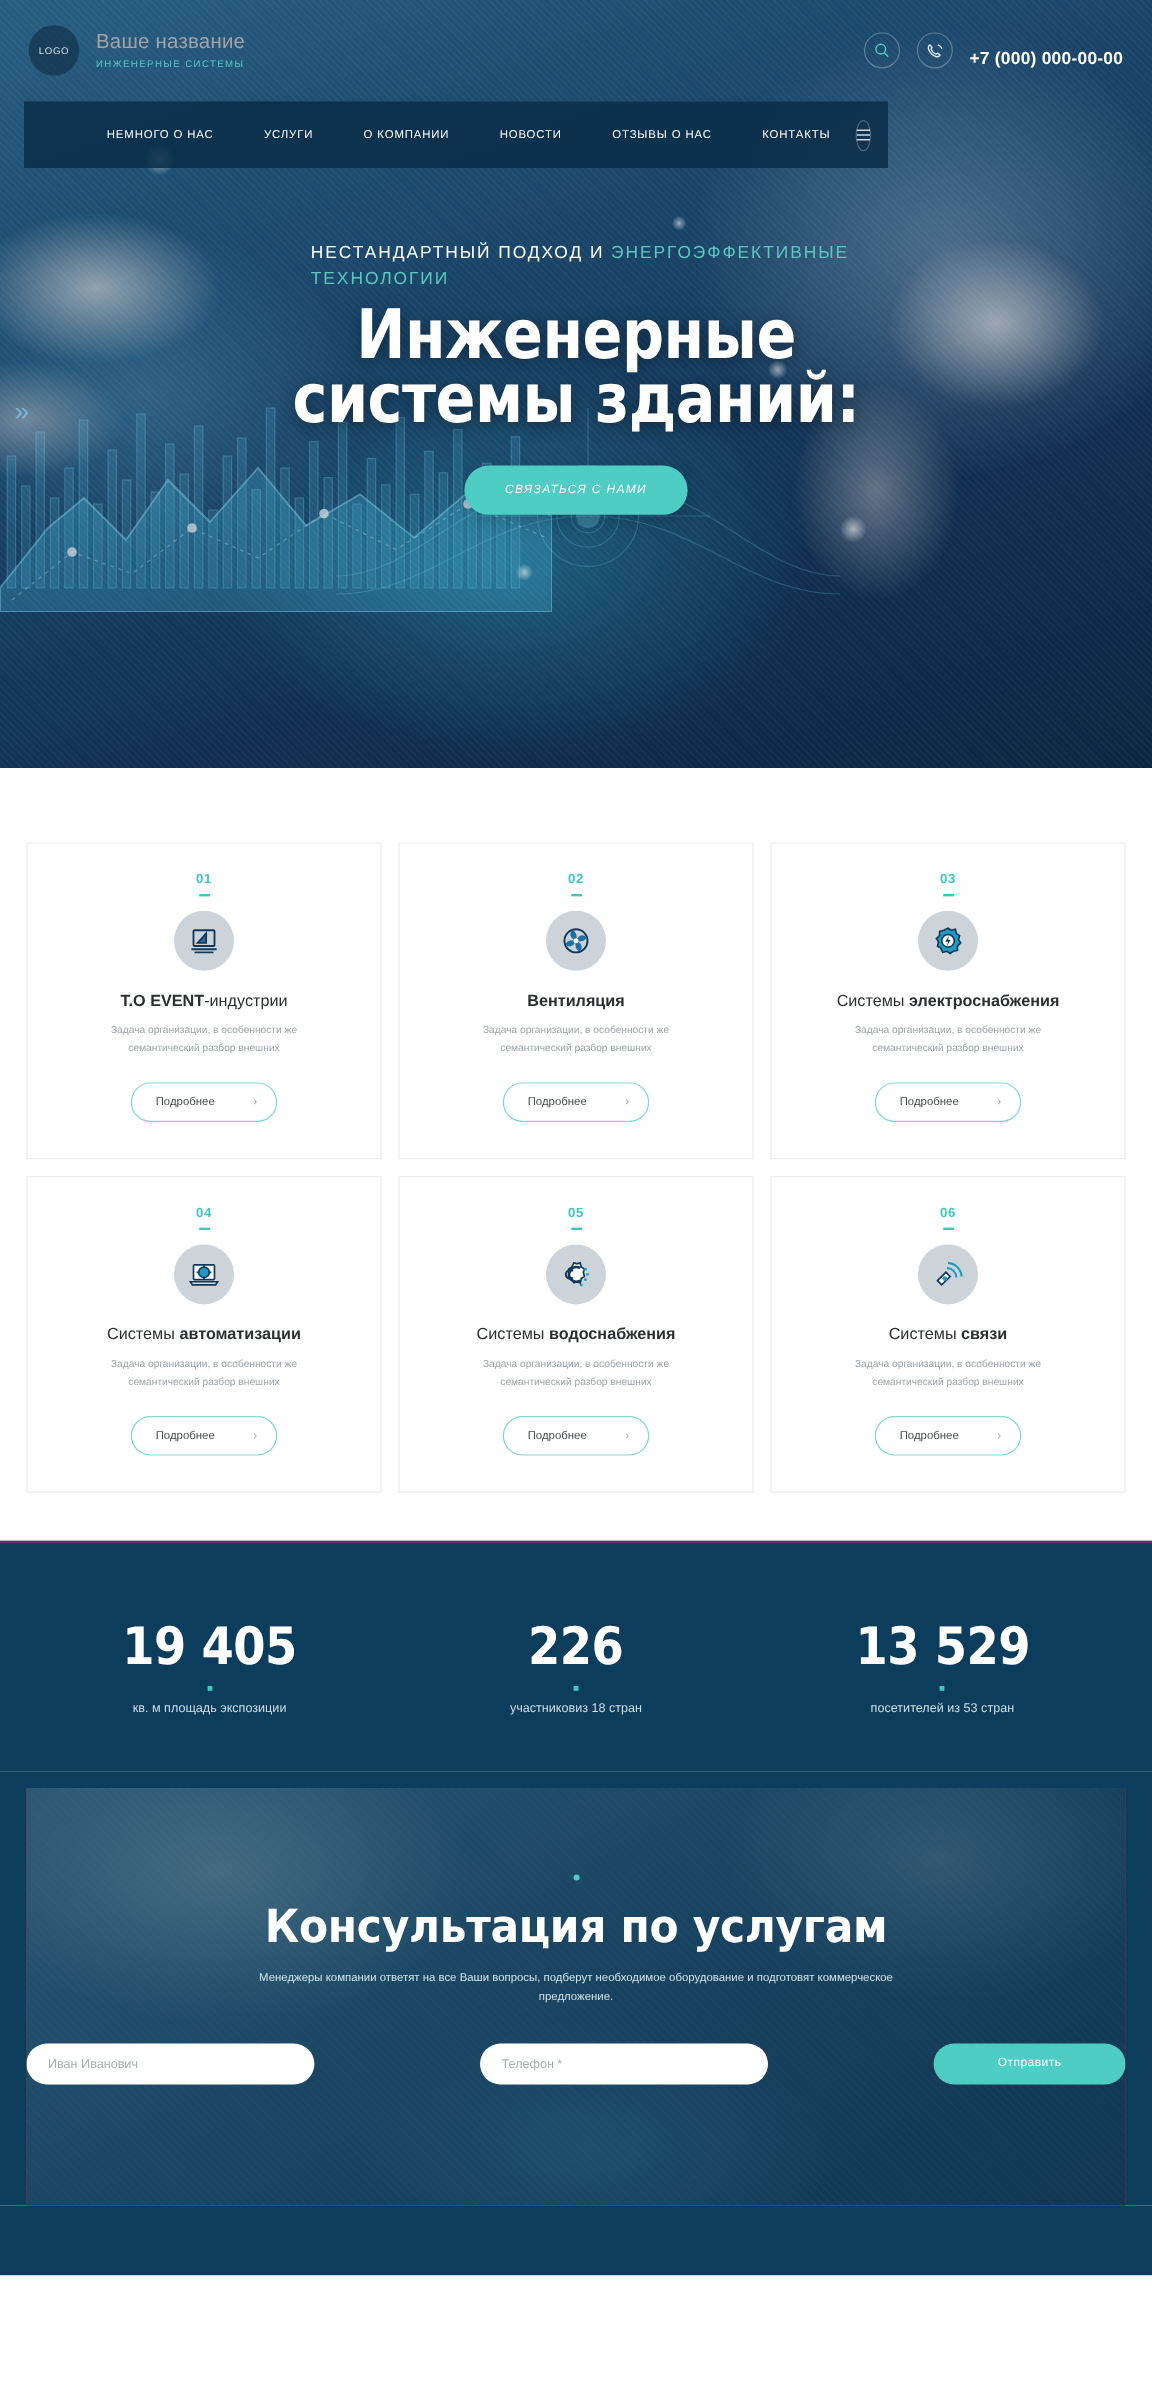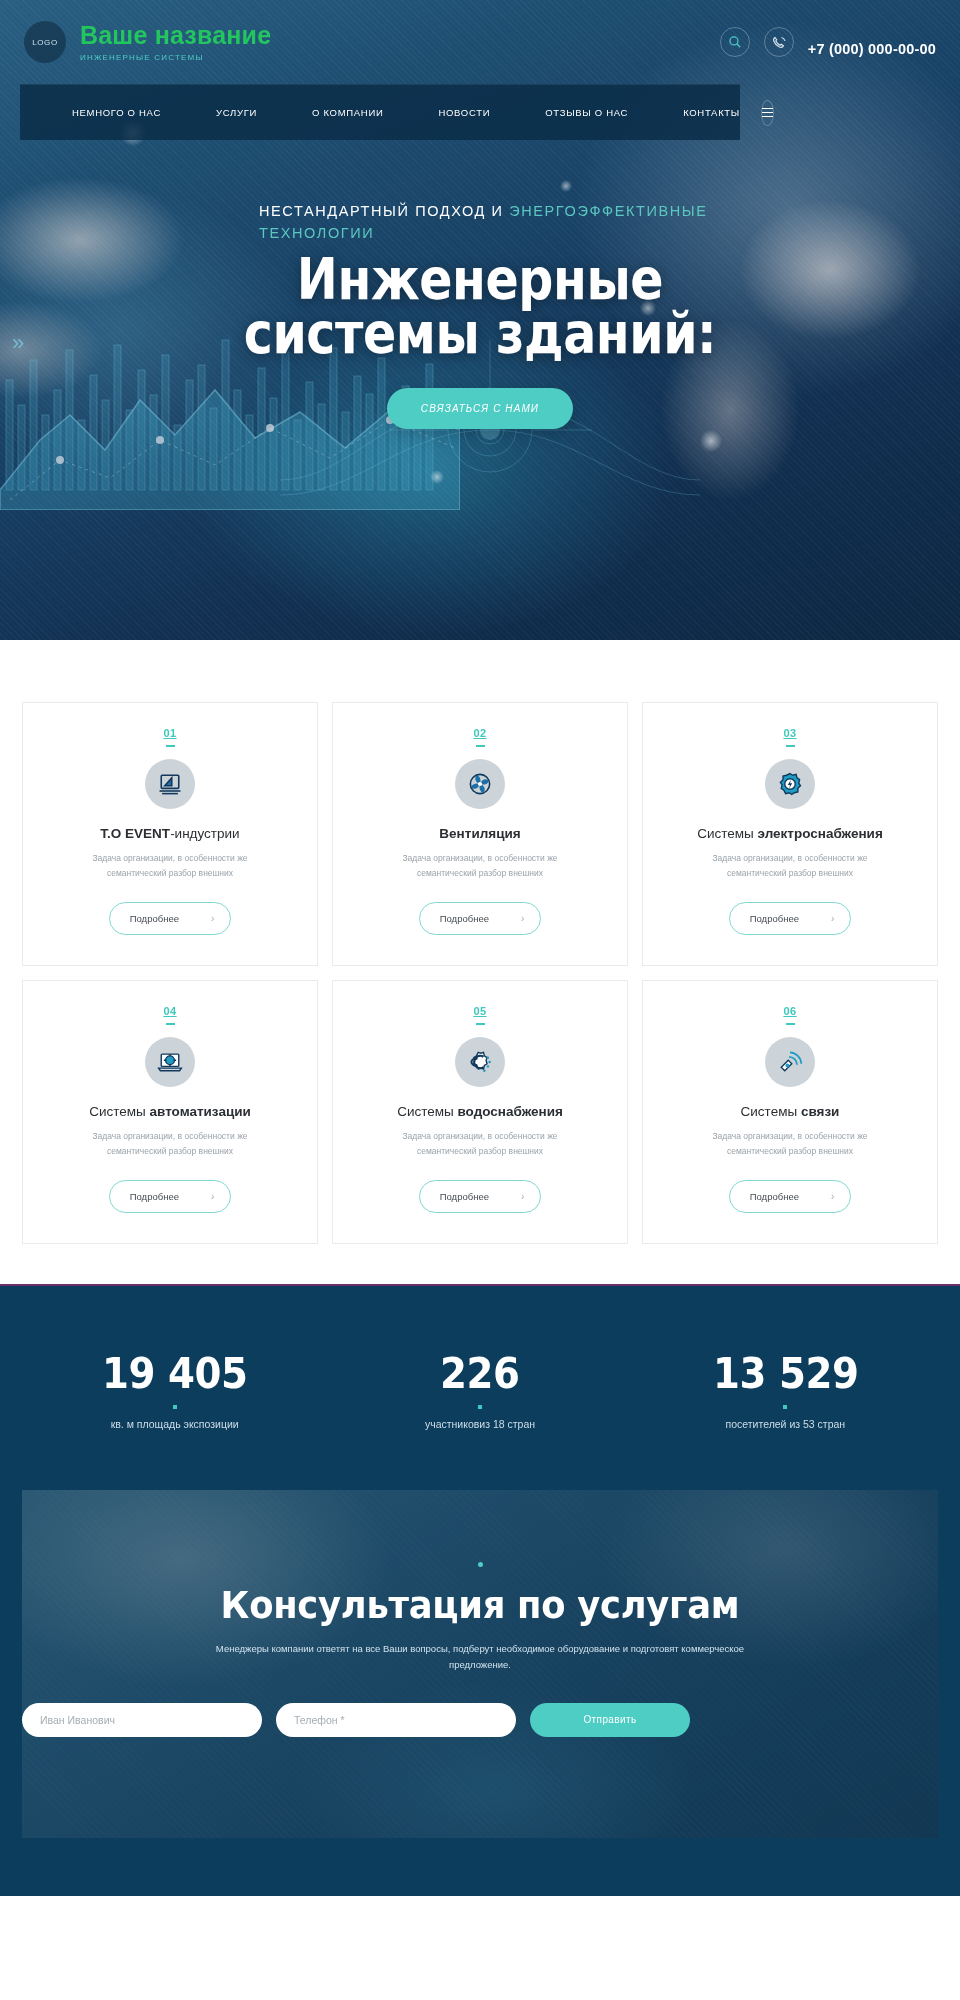--- a/index.html
+++ b/index.html
@@ -73,21 +73,21 @@
     padding: 0 24px;
   }
   .logo-wrap { display: flex; align-items: center; gap: 14px; }
   .logo-circle {
     width: 42px; height: 42px; border-radius: 50%;
     background: rgba(12,38,60,0.55);
     display: flex; align-items: center; justify-content: center;
     color: #cfe0ea; font-size: 8px; letter-spacing: 0.6px;
   }
   .brand-name {
-    color: #22c55e; font-size: 25px; font-weight: 700; line-height: 1.1;
+    color: #a3a3a3; font-size: 17px; font-weight: 400; line-height: 1.1;
     letter-spacing: 0.2px;
   }
   .brand-sub {
     color: #4ecdc4; font-size: 8px; letter-spacing: 1.2px; margin-top: 4px;
     font-weight: 400;
   }
   .topbar-right {
     margin-left: auto; display: flex; align-items: flex-end; gap: 14px;
   }
   .icon-ring {
@@ -102,21 +102,21 @@
   
   .navbar {
     position: relative; z-index: 5;
     margin: 0 20px;
     width: 720px;
     height: 56px;
     background: rgba(10,45,72,0.86);
     display: flex; align-items: center;
     border-top: 1px solid rgba(255,255,255,0.07);
   }
-  .nav-items { display: flex; align-items: center; padding-left: 31px; gap: 13px; }
+  .nav-items { display: flex; align-items: center; padding-left: 48px; gap: 0; }
   .nav-item {
     color: #ffffff; font-size: 9.5px; letter-spacing: 0.7px;
     padding: 0 21px; white-space: nowrap; cursor: pointer;
   }
   .burger {
     margin-left: auto; margin-right: 18px;
     width: 26px; height: 26px; border-radius: 50%;
     border: 1px solid rgba(255,255,255,0.25);
     display: flex; flex-direction: column; align-items: center; justify-content: center; gap: 3px;
   }
@@ -171,21 +171,21 @@
     gap: 14px;
   }
   .card {
     border: 1px solid #e9ecef;
     background: #ffffff;
     padding: 24px 18px 30px;
     text-align: center;
     display: flex; flex-direction: column; align-items: center;
   }
   .card-num {
-    color: #3fc9bd; font-size: 11px; font-weight: bold; letter-spacing: 0.5px; text-decoration: underline;
+    color: #3fc9bd; font-size: 11px; font-weight: bold; letter-spacing: 0.5px;
   }
   .card-dash {
     width: 9px; height: 2px; background: #3fc9bd; margin: 6px 0 12px;
   }
   .card-icon {
     width: 50px; height: 50px; border-radius: 50%;
     background: #ccd4da;
     display: flex; align-items: center; justify-content: center;
     margin-bottom: 16px;
   }
@@ -275,21 +275,21 @@
     font-size: 38px;
     letter-spacing: -0.3px;
     transform: scaleX(0.93);
   }
   .consult-sub {
     margin: 14px auto 0; max-width: 540px;
     color: #d2e2ec; font-size: 9.5px; line-height: 1.65;
   }
   .consult-form {
     margin-top: 30px;
-    display: flex; justify-content: flex-start; align-items: center; gap: 14px;
+    display: flex; justify-content: space-between; align-items: center; gap: 14px;
   }
   .field {
     width: 240px; height: 34px;
     border-radius: 18px; border: none;
     background: #ffffff;
     padding: 0 18px;
     font-size: 10.5px; color: #9aa3ab;
     font-family: "Liberation Sans", sans-serif;
     outline: none;
   }

